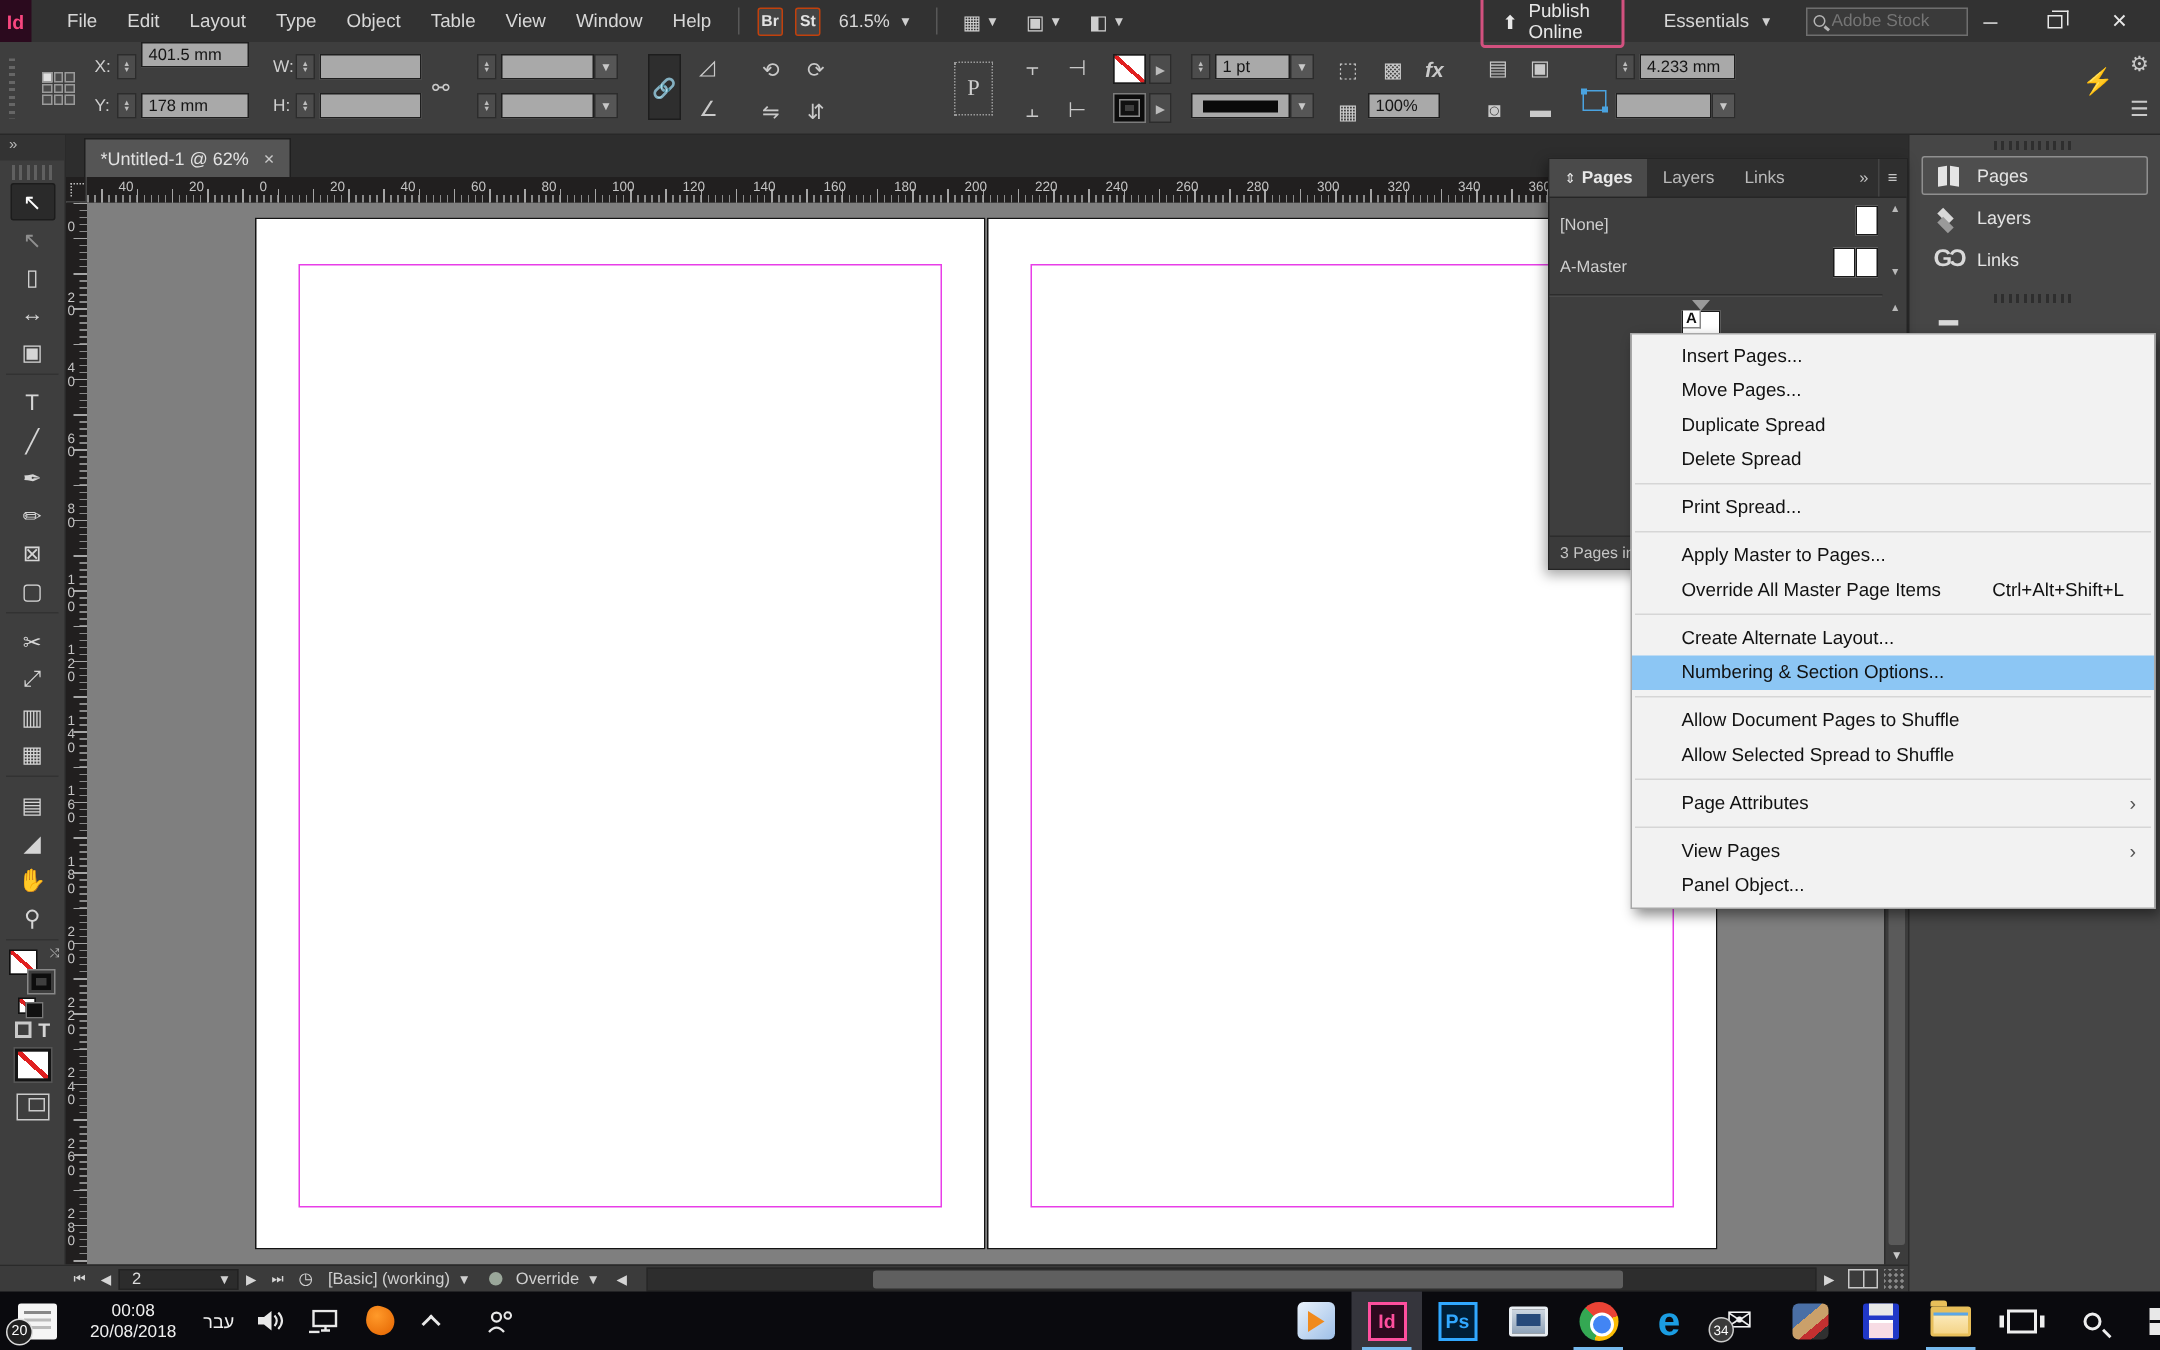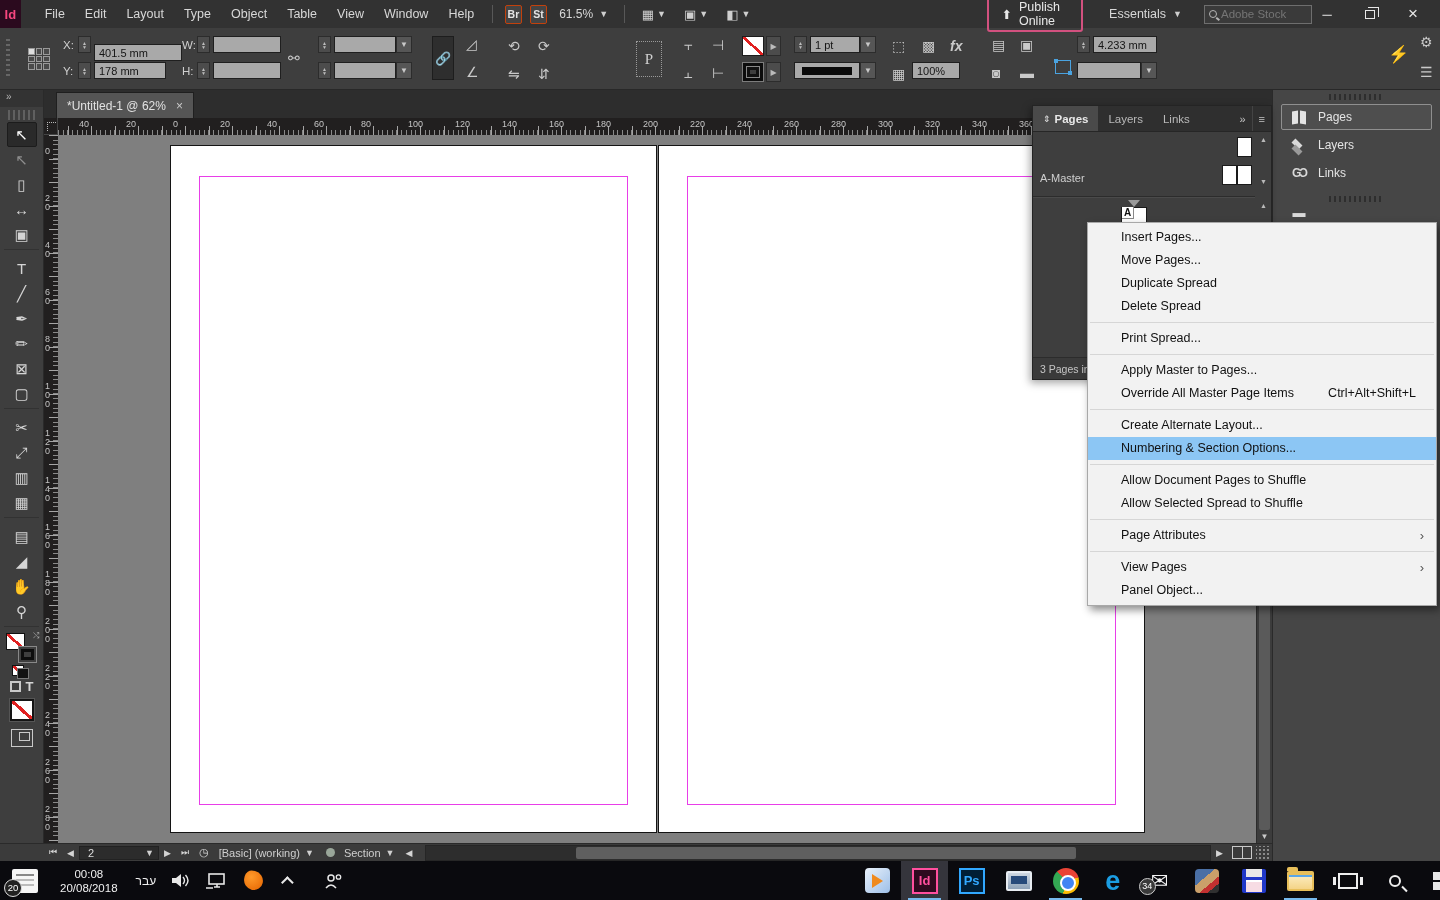--- a/index.html
+++ b/index.html
@@ -127,21 +127,21 @@
   .dock-grip{height:6px;margin:4px 56px;background:repeating-linear-gradient(90deg,#2e2e2e 0 2px,transparent 2px 5px);}
   .dock-btn{margin:2px 8px;height:26px;display:flex;align-items:center;gap:10px;color:#e4e4e4;font-size:12px;padding-left:8px;border:1px solid transparent;}
   .dock-btn.hl{border:1px solid #8f8f8f;background:#4e4e4e;border-radius:2px;}
   .dock-ic{width:18px;display:flex;justify-content:center;color:#d9d9d9;font-size:13px;}
   .pages-ic{width:14px;height:13px;position:relative;}
   .pages-ic::before{content:"";position:absolute;left:0;top:0;width:6px;height:13px;background:#e4e4e4;transform:skewY(-8deg);}
   .pages-ic::after{content:"";position:absolute;right:0;top:0;width:6px;height:13px;background:#e4e4e4;transform:skewY(8deg);}
   .layers-ic{width:14px;height:12px;position:relative;}
   .layers-ic::before{content:"";position:absolute;left:0;top:0;width:10px;height:10px;background:#d9d9d9;transform:rotate(45deg) scaleY(.55);}
   .layers-ic::after{content:"";position:absolute;left:0;top:6px;width:10px;height:10px;background:#9a9a9a;transform:rotate(45deg) scaleY(.55);}
-  .links-ic{color:#d9d9d9;font-size:12px;font-weight:bold;letter-spacing:-2px;}
+  .links-ic{color:#d9d9d9;font-size:16px;font-weight:bold;letter-spacing:-2px;}
 
   
   #ctxmenu{left:1087px;top:222px;width:350px;background:#f2f2f2;border:1px solid #a8a8a8;box-shadow:3px 4px 8px rgba(0,0,0,.45);z-index:40;padding:3px 0;}
   .cm-item{height:23px;line-height:23px;font-size:12.5px;color:#111;padding-left:33px;position:relative;white-space:nowrap;}
   .cm-item.hl{background:var(--highlight-blue);}
   .cm-item .sc{position:absolute;right:20px;color:#111;}
   .cm-item .sub{position:absolute;right:12px;color:#555;font-size:13px;}
   .cm-sep{height:1px;background:#d6d6d6;margin:4px 2px;}
 
   
@@ -269,21 +269,21 @@
         <i></i>
         <i></i>
         <i></i>
         <i></i>
     </div>
     <span class="cp-label abs" style="left:63px;top:11px;">X:</span>
     <div class="stepper abs" style="left:78px;top:8px;">
         <span>▲</span>
         <span>▼</span>
       </div>
-    <div class="field abs" style="left:94px;top:16px;width:88px;">401.5 mm</div>
+    <div class="field abs" style="left:94px;top:0;width:72px;">401.5 mm</div>
     <span class="cp-label abs" style="left:63px;top:37px;">Y:</span>
     <div class="stepper abs" style="left:78px;top:34px;">
         <span>▲</span>
         <span>▼</span>
       </div>
     <div class="field abs" style="left:94px;top:34px;width:72px;">178 mm</div>
     <span class="cp-label abs" style="left:182px;top:11px;">W:</span>
     <div class="stepper abs" style="left:197px;top:8px;">
         <span>▲</span>
         <span>▼</span>
@@ -535,20 +535,23 @@
       <div class="pp-tab">
           <span>Layers</span>
         </div>
       <div class="pp-tab">
           <span>Links</span>
         </div>
       <div class="spacer"></div>
       <div class="pp-hicon">»</div>
       <div class="pp-hicon" style="border-left:1px solid #444;">≡</div>
     </div>
+    <div class="pp-row" style="top:30px;">
+      <span class="lbl">[None]</span>
+    </div>
     <div class="thumb-page" style="left:204px;top:31px;"></div>
     <div class="pp-row" style="top:58px;">
       <span class="lbl">A-Master</span>
     </div>
     <div class="thumb-page" style="left:189px;top:59px;"></div>
     <div class="thumb-page" style="left:204px;top:59px;"></div>
     <div class="pp-scroll" style="top:30px;">▲</div>
     <div class="pp-scroll" style="top:72px;">▼</div>
     <div id="pp-sep"></div>
     <div class="sel-tri" style="left:95px;top:94px;"></div>
@@ -647,21 +650,21 @@
     <div id="pagefield">
       <span>2</span>
       <span class="dd-arrow">▼</span>
     </div>
     <span class="nav">▶</span>
     <span class="nav">⏭</span>
     <span class="nav" style="font-size:11px;">◷</span>
     <span class="sb-text">[Basic] (working)</span>
     <span class="dd-arrow">▼</span>
     <span class="preflight-dot"></span>
-    <span class="sb-text">Section</span>
+    <span class="sb-text">Override</span>
     <span class="dd-arrow">▼</span>
     <span class="nav" style="margin-left:6px;">◀</span>
     <div id="hscroll">
       <div class="thumb"></div>
     </div>
     <span class="nav">▶</span>
     <span class="spread-ic"></span>
     <span class="size-grip"></span>
   </div>
 

